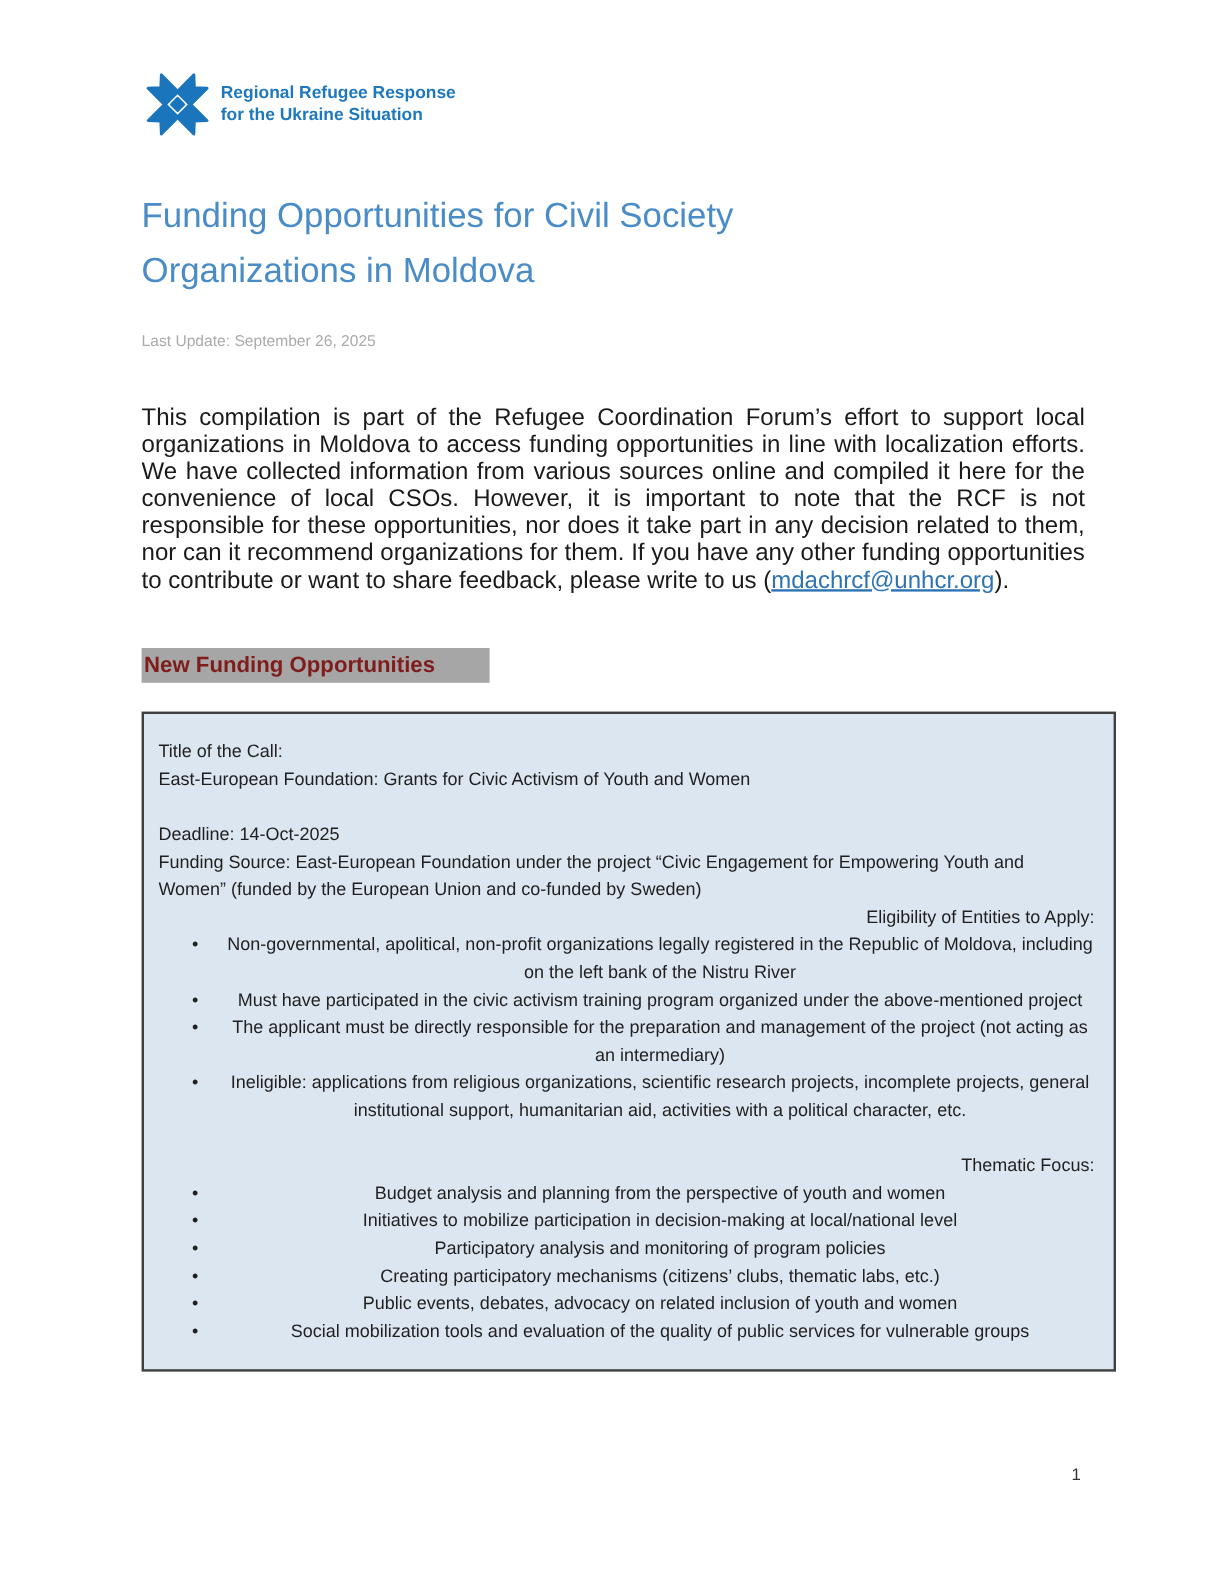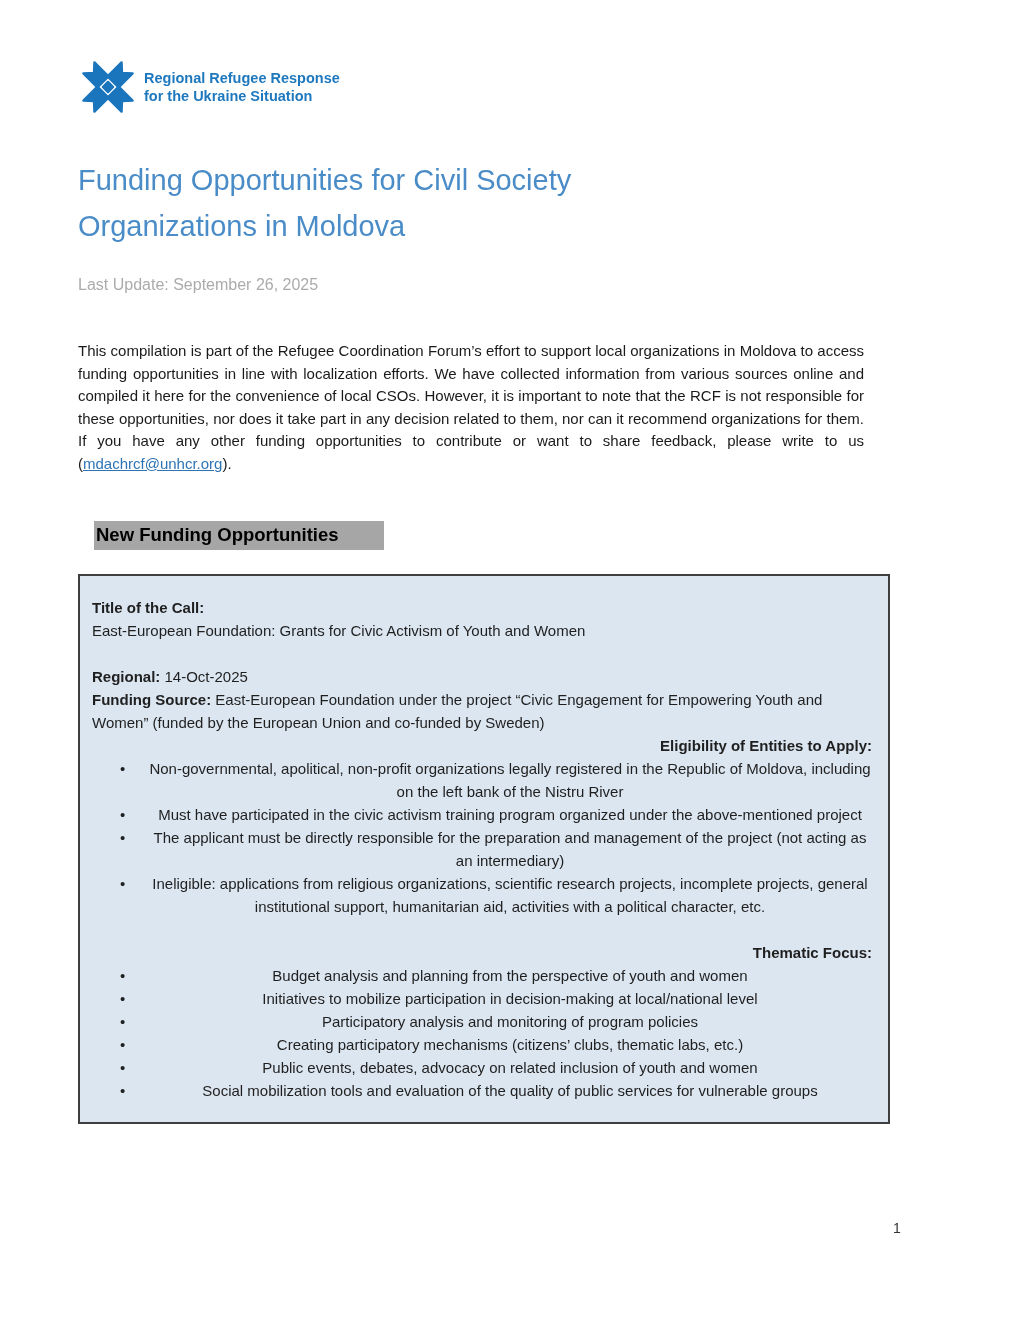--- a/index.html
+++ b/index.html
@@ -1,21 +1,21 @@
 <!DOCTYPE html>
 <html><head>
 <meta charset="utf-8">
 <style>
   html, body { margin: 0; padding: 0; background: #ffffff; }
   .page {
     position: relative;
     width: 1024px;
     height: 1325px;
     box-sizing: border-box;
-    padding: 57px 92px 0 78px;
+    padding: 57px 92px 0 118px;
     background: #ffffff;
     font-family: "Liberation Sans", sans-serif;
     color: #1f1f1f;
     overflow: hidden;
   }
   
   .logo { display: flex; align-items: center; gap: 6px; }
   .logo-icon svg { width: 60px; height: 60px; display: block; }
   .logo-text {
     font-weight: bold;
@@ -27,64 +27,64 @@
   .title {
     margin: 40px 0 0 0;
     font-size: 29px;
     line-height: 46px;
     font-weight: normal;
     color: #4a8cc7;
     max-width: 680px;
   }
   .last-update {
     margin: 27px 0 0 0;
-    font-size: 16px;
+    font-size: 13px;
     color: #ababab;
   }
   
   .intro {
     margin: 46px 0 0 0;
     width: 786px;
-    font-size: 15px;
+    font-size: 20px;
     line-height: 22.6px;
     text-align: justify;
     color: #1a1a1a;
   }
   .email-link {
     color: #2e74b5;
     text-decoration: underline;
     cursor: pointer;
   }
   
   .section-heading {
     display: inline-block;
-    margin: 45px 0 0 16px;
+    margin: 45px 0 0 0;
     background: #a6a6a6;
-    color: #000000;
+    color: #7f1d1d;
     font-size: 18.5px;
     font-weight: bold;
     padding: 3px 6px 4px 2px;
     width: 290px;
     box-sizing: border-box;
   }
   
   .call-box {
     margin-top: 24px;
     width: 812px;
     box-sizing: border-box;
     background: #dce6f1;
     border: 2px solid #3f3f3f;
     padding: 20px 16px 20px 12px;
     font-size: 15px;
     line-height: 23px;
   }
   .call-box p { margin: 0; }
   .block { margin: 0 0 23px 0; }
   .tight { margin-bottom: 0 !important; text-align: right; }
-  .bold { font-weight: bold; }
+  .bold { font-weight: normal; }
   ul.bullets {
     margin: 0 0 23px 0;
     padding: 0;
     list-style: none;
     text-align: center;
   }
   ul.bullets.last { margin-bottom: 0; }
   ul.bullets li { position: relative; padding-left: 56px; }
   ul.bullets li::before {
     content: "\2022";
@@ -131,21 +131,21 @@
 
   <h2 class="section-heading">New Funding Opportunities</h2>
 
   <section class="call-box">
 
     <div class="block">
       <p class="bold">Title of the Call:</p>
       <p>East-European Foundation: Grants for Civic Activism of Youth and Women</p>
     </div>
 
-    <p class="block"><span class="bold">Regional:</span><span> 14-Oct-2025</span></p>
+    <p class="block"><span class="bold">Deadline:</span><span> 14-Oct-2025</span></p>
 
     <p class="block"><span class="bold">Funding Source:</span><span> East-European Foundation under the project “Civic Engagement for Empowering Youth and Women” (funded by the European Union and co-funded by Sweden)</span></p>
 
     <p class="tight bold">Eligibility of Entities to Apply:</p>
     <ul class="bullets">
         <li>Non-governmental, apolitical, non-profit organizations legally registered in the Republic of Moldova, including on the left bank of the Nistru River</li>
         <li>Must have participated in the civic activism training program organized under the above-mentioned project</li>
         <li>The applicant must be directly responsible for the preparation and management of the project (not acting as an intermediary)</li>
         <li>Ineligible: applications from religious organizations, scientific research projects, incomplete projects, general institutional support, humanitarian aid, activities with a political character, etc.</li>
       </ul>

